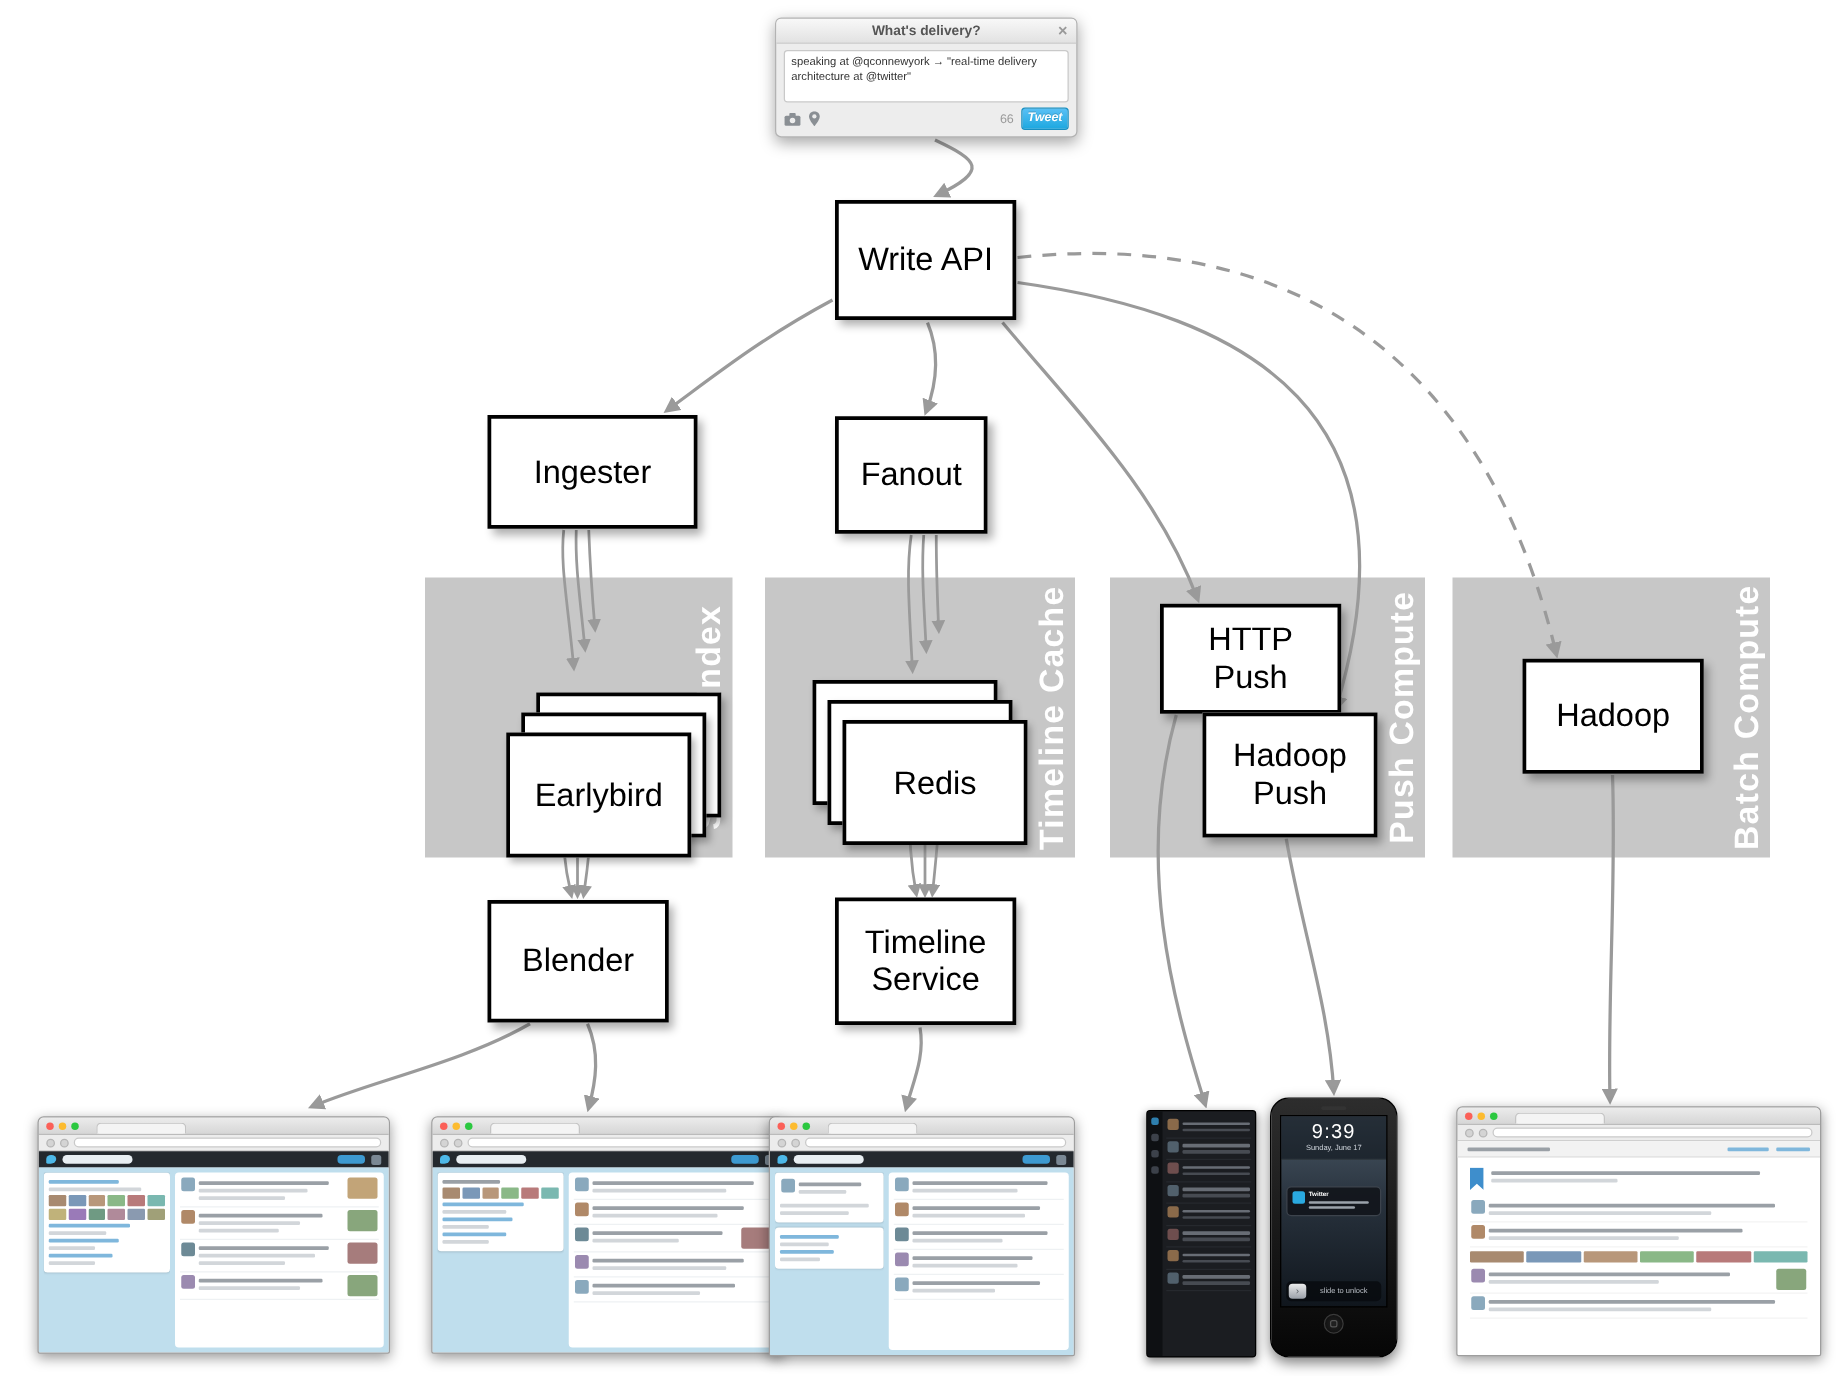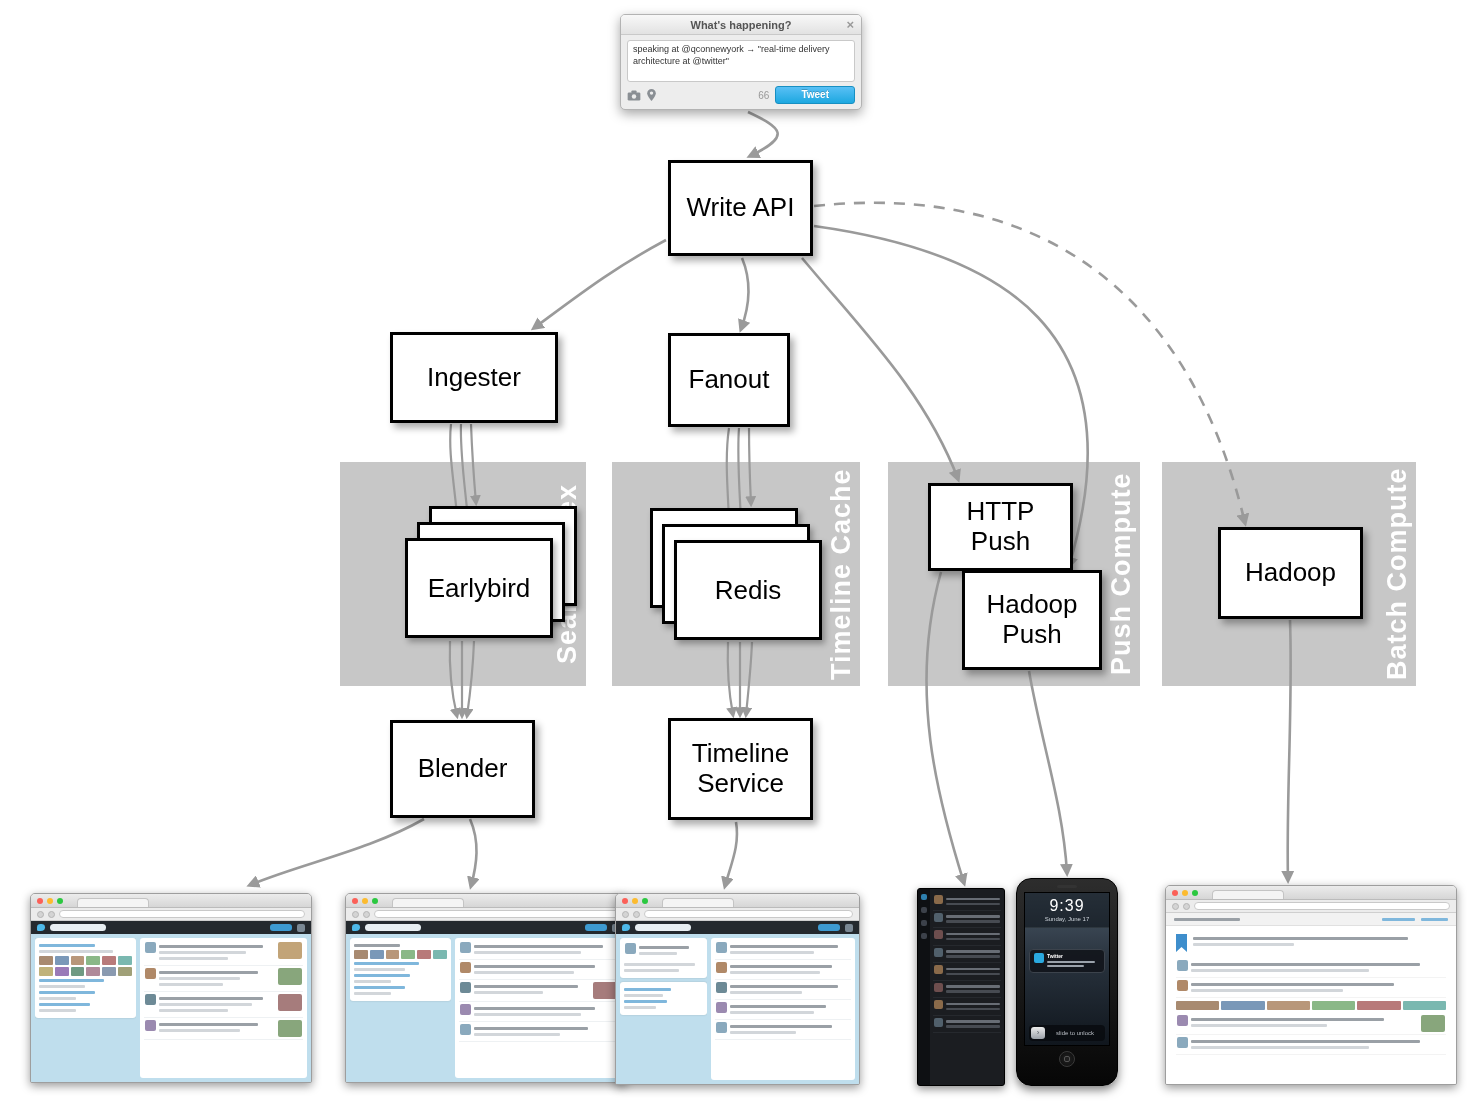--- a/index.html
+++ b/index.html
@@ -22,21 +22,21 @@
   svg.arrows { position: absolute; left: 0; top: 0; z-index: 2; pointer-events: none; }
 
   
   .node {
     position: absolute; background: #fff; border: 3px solid #000;
     box-shadow: 4px 5px 7px rgba(0,0,0,.32);
     display: flex; align-items: center; justify-content: center;
     font-size: 26px; color: #000; text-align: center; line-height: 1.15;
     padding: 4px; z-index: 4;
   }
-  .stack { position: absolute; width: 172px; height: 132px; z-index: 4; }
+  .stack { position: absolute; width: 172px; height: 132px; z-index: 4; margin-top: 48px; }
   .scard {
     position: absolute; width: 148px; height: 100px; background: #fff;
     border: 3px solid #000; box-shadow: 3px 4px 6px rgba(0,0,0,.3);
     display: flex; align-items: center; justify-content: center; font-size: 26px;
   }
 
   
   .compose {
     position: absolute; left: 620px; top: 14px; width: 242px; height: 96px;
     background: #ededed; border: 1px solid #b3b3b3; border-radius: 5px;
@@ -50,22 +50,22 @@
   .compose-close { position: absolute; right: 7px; top: 1px; font-size: 13px; color: #999; line-height: 18px; }
   .compose-body {
     margin: 5px 6px 0; height: 42px; background: #fff; border: 1px solid #c9c9c9;
     border-radius: 3px; padding: 3px 5px; font-size: 9px; color: #333; line-height: 1.3;
     overflow: hidden;
   }
   .compose-footer { display: flex; align-items: center; padding: 4px 6px 0; gap: 6px; }
   .cf-count { margin-left: auto; font-size: 10px; color: #999; }
   .tweet-btn {
     background: linear-gradient(#59c0f5, #1da8e0); color: #fff; font-size: 10px;
-    font-weight: bold; padding: 2px 25px 3px; border-radius: 3px;
-    border: 1px solid #178fc2; text-shadow: 0 -1px 0 rgba(0,0,0,.2);
+    font-weight: bold; padding: 2px 4px 3px; border-radius: 3px;
+    border: 1px solid #178fc2; text-shadow: 0 -1px 0 rgba(0,0,0,.2); font-style: italic;
   }
 
   
   .tl { display: block; height: 3px; background: #d2d6da; border-radius: 1px; margin: 3px 0; flex: none; }
   .tl.dark { background: #9aa0a6; } .tl.blue { background: #7fb7dc; }
   .w20{width:20%}.w30{width:30%}.w40{width:40%}.w50{width:50%}.w55{width:55%}
   .w60{width:60%}.w70{width:70%}.w75{width:75%}.w80{width:80%}.w85{width:85%}.w90{width:90%}
 
   
   .browser {
@@ -227,21 +227,21 @@
       <path d="M739,428 C737,455 739,482 741,520" marker-end="url(#ah)"></path>
       <path d="M749,428 C749,455 750,482 751,504" marker-end="url(#ah)"></path>
       <path d="M728,642 C727,668 729,694 733,715" marker-end="url(#ah)"></path>
       <path d="M740,642 C740,668 740,694 740,715" marker-end="url(#ah)"></path>
       <path d="M752,642 C751,668 748,694 746,715" marker-end="url(#ah)"></path>
     </g>
   </svg>
 
   <div class="compose">
     <div class="compose-header">
-      <span>What's happening?</span>
+      <span>What's delivery?</span>
       <span class="compose-close">×</span>
     </div>
     <div class="compose-body">speaking at @qconnewyork → "real-time delivery architecture at @twitter"</div>
     <div class="compose-footer">
       <svg viewBox="0 0 16 13" width="14" height="11">
           <rect x="0.5" y="3" width="15" height="9.5" rx="1.5" fill="#8a8f94"></rect>
           <rect x="5" y="0.5" width="6" height="4" rx="1" fill="#8a8f94"></rect>
           <circle cx="8" cy="7.6" r="2.6" fill="#ededed"></circle>
         </svg>
       <svg viewBox="0 0 10 14" width="9" height="12">
@@ -278,21 +278,21 @@
     <span>Blender</span>
   </div>
 
   <div class="stack" style="left:405px;top:506px">
     <div class="scard" style="left:24px;top:0"></div>
     <div class="scard" style="left:12px;top:16px"></div>
     <div class="scard" style="left:0;top:32px">
       <span>Earlybird</span>
     </div>
   </div>
-  <div class="stack" style="left:650px;top:508px">
+  <div class="stack" style="left:650px;top:496px">
     <div class="scard" style="left:0;top:0"></div>
     <div class="scard" style="left:12px;top:16px"></div>
     <div class="scard" style="left:24px;top:32px">
       <span>Redis</span>
     </div>
   </div>
 
   <div class="browser" style="left:30px;top:893px;width:282px;height:190px">
     <div class="b-title">
         <i class="dot r"></i>

